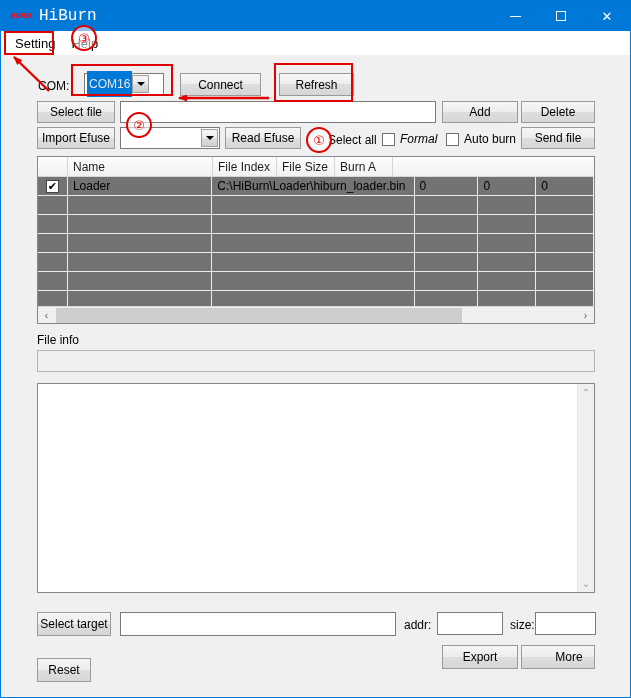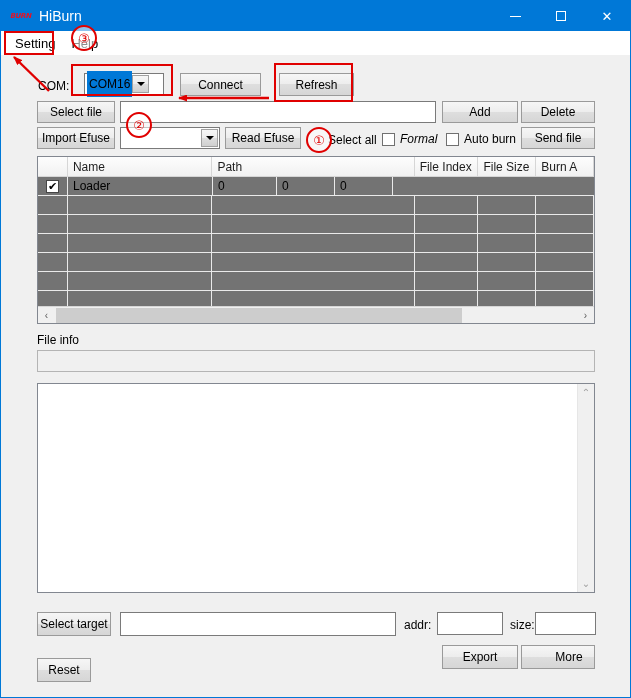--- a/index.html
+++ b/index.html
@@ -44,23 +44,23 @@
     justify-content: center;
     color: #e81123;
     font-size: 7px;
     font-weight: bold;
     font-style: italic;
     letter-spacing: -0.3px;
     font-family: "DejaVu Sans", sans-serif;
   }
   #app-title {
     color: #ffffff;
-    font-size: 14px;
+    font-size: 16px;
     margin-left: 7px;
-    font-family: Liberation Sans, sans-serif;
+    font-family: Liberation Mono, monospace;
   }
   #win-controls {
     margin-left: auto;
     display: flex;
     height: 30px;
   }
   .win-btn {
     width: 46px;
     height: 30px;
     display: flex;
@@ -147,21 +147,21 @@
     flex: 1;
     font-size: 12px;
     padding-left: 3px;
     color: #000;
     white-space: nowrap;
     overflow: hidden;
     font-family: "Liberation Sans", sans-serif;
   }
   .combo-text.selected {
     background: #0078d7;
-    color: #000000;
+    color: #e5e5e5;
     padding: 6px 2px;
     margin-left: 2px;
     flex: none;
   }
   .combo-arrow {
     width: 17px;
     align-self: stretch;
     margin: 1px 1px 1px 0;
     background: linear-gradient(to bottom, #f6f6f6 0%, #ededed 48%, #dedede 50%, #d0d0d0 100%);
     border: 1px solid #a0a0a0;
@@ -432,31 +432,31 @@
       <span class="chk-box"></span>
       <span>Auto burn</span>
     </div>
 
     <div class="btn" style="left:519px; top:71px; width:74px; height:22px;">Send file</div>
 
     <div id="file-table">
       <div id="tbl-header">
           <div class="th" style="width: 30px;"></div>
           <div class="th" style="width: 145px;">Name</div>
-          <div class="th" style="width: 203px;">Path</div>
           <div class="th" style="width: 64px;">File Index</div>
           <div class="th" style="width: 58px;">File Size</div>
           <div class="th" style="width: 58px;">Burn A</div>
         </div>
       <div id="tbl-body">
           <div class="tbl-row">
             <div class="td c-check" style="width: 30px;">
               <span class="row-chk">✔</span>
             </div>
             <div class="td" style="width: 145px;">Loader</div>
+            <div class="td" style="width: 203px;">C:\HiBurn\Loader\hiburn_loader.bin</div>
             <div class="td" style="width: 64px;">0</div>
             <div class="td" style="width: 58px;">0</div>
             <div class="td" style="width: 58px;">0</div>
           </div>
           <div class="tbl-row">
             <div class="td" style="width: 30px;"></div>
             <div class="td" style="width: 145px;"></div>
             <div class="td" style="width: 203px;"></div>
             <div class="td" style="width: 64px;"></div>
             <div class="td" style="width: 58px;"></div>

